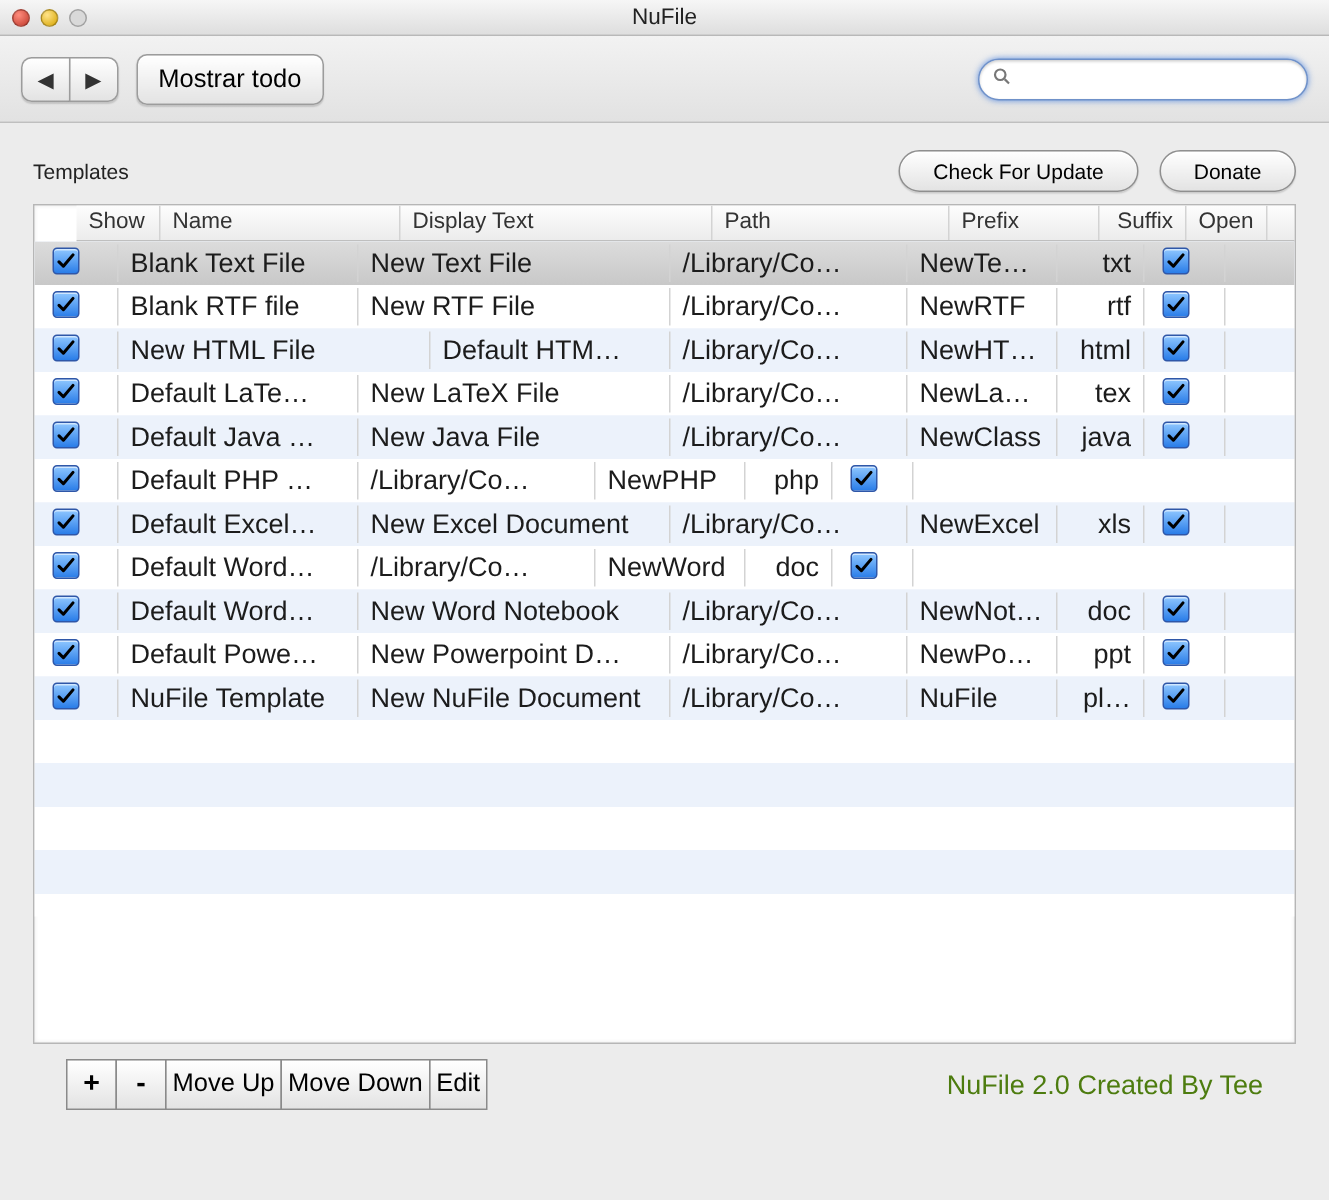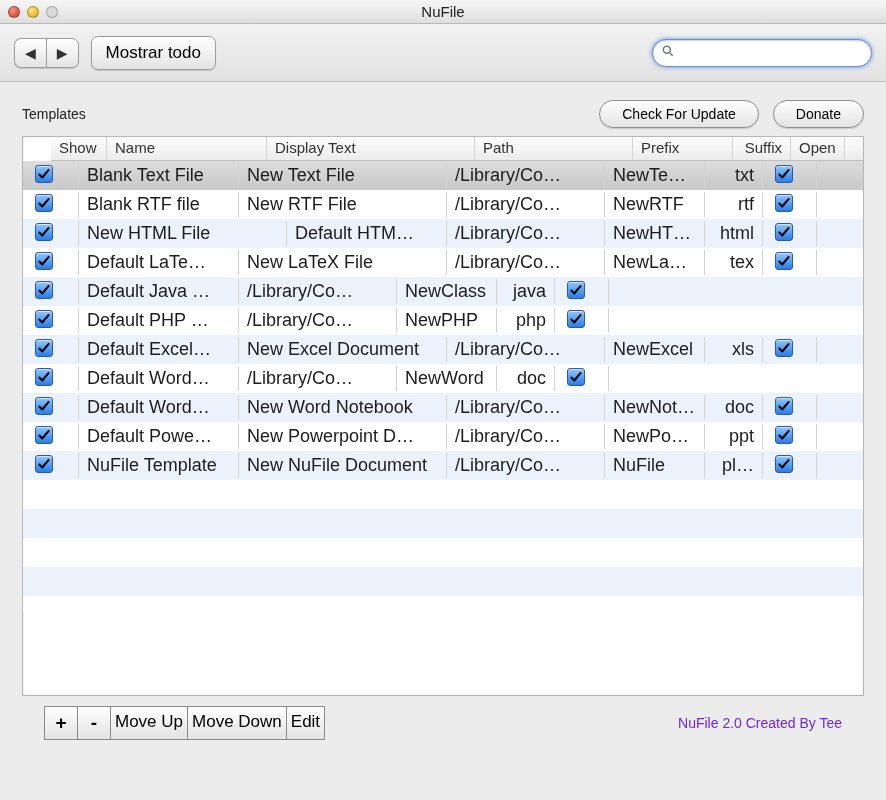--- a/index.html
+++ b/index.html
@@ -201,22 +201,22 @@
     color: #000;
     padding: 5px 4px;
     margin-left: -1px;
     cursor: default;
   }
   .sq-btn:first-child { margin-left: 0; }
   .sq-btn.sq { width: 34px; text-align: center; padding: 5px 0; font-size: 19px; font-weight: bold; }
 
   .credit {
     margin-left: auto;
-    font-size: 14px;
-    color: #6d28d9;
+    font-size: 18px;
+    color: #4d7c0f;
   }
 </style>
 </head>
 <body>
 
 <div class="titlebar">
   <div class="traffic-lights">
     <div class="tl red"></div>
     <div class="tl yellow"></div>
     <div class="tl green"></div>
@@ -339,20 +339,21 @@
             </span></div>
           <div class="td c-rest"></div>
         </div>
         <div class="tr">
           <div class="td c-show"><span class="aquacheck">
               <svg viewBox="0 0 24 24" fill="none" stroke="#000" stroke-width="3.5" stroke-linecap="round" stroke-linejoin="round">
                 <polyline points="4 13 9 18 20 5"></polyline>
               </svg>
             </span></div>
           <div class="td c-name">Default Java …</div>
+          <div class="td c-disp">New Java File</div>
           <div class="td c-path">/Library/Co…</div>
           <div class="td c-pref">NewClass</div>
           <div class="td c-suf">java</div>
           <div class="td c-open"><span class="aquacheck">
               <svg viewBox="0 0 24 24" fill="none" stroke="#000" stroke-width="3.5" stroke-linecap="round" stroke-linejoin="round">
                 <polyline points="4 13 9 18 20 5"></polyline>
               </svg>
             </span></div>
           <div class="td c-rest"></div>
         </div>

